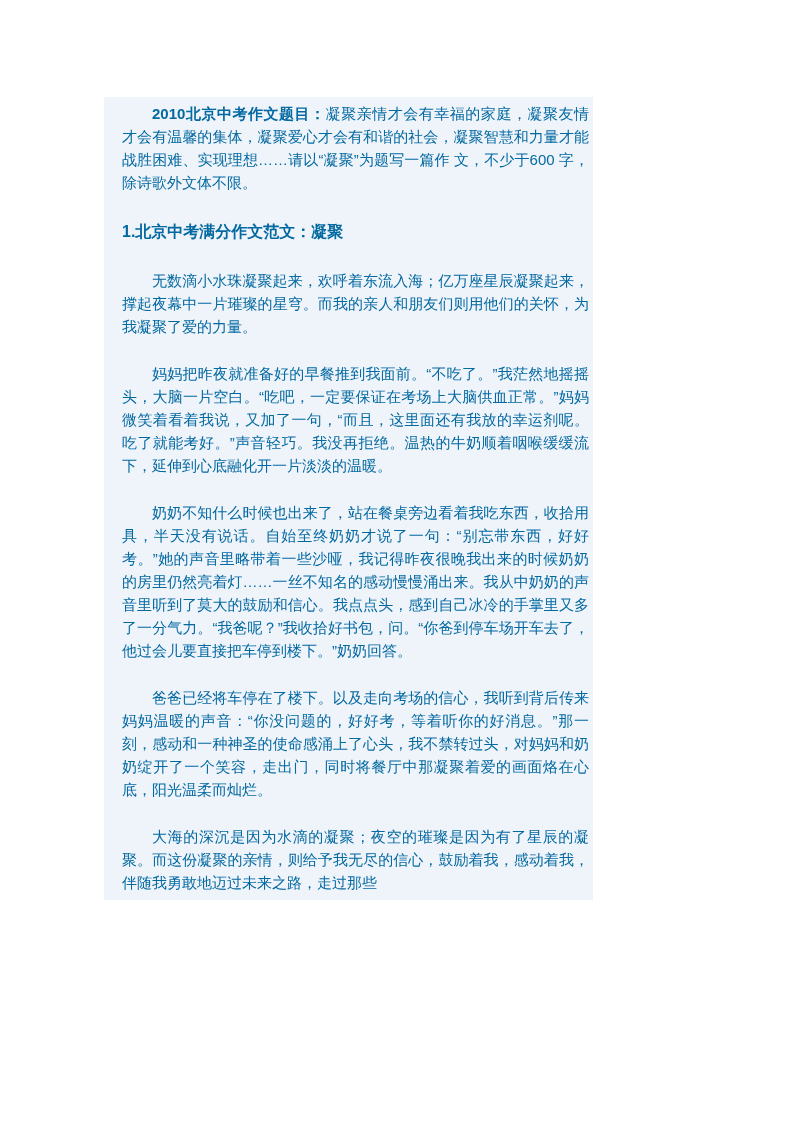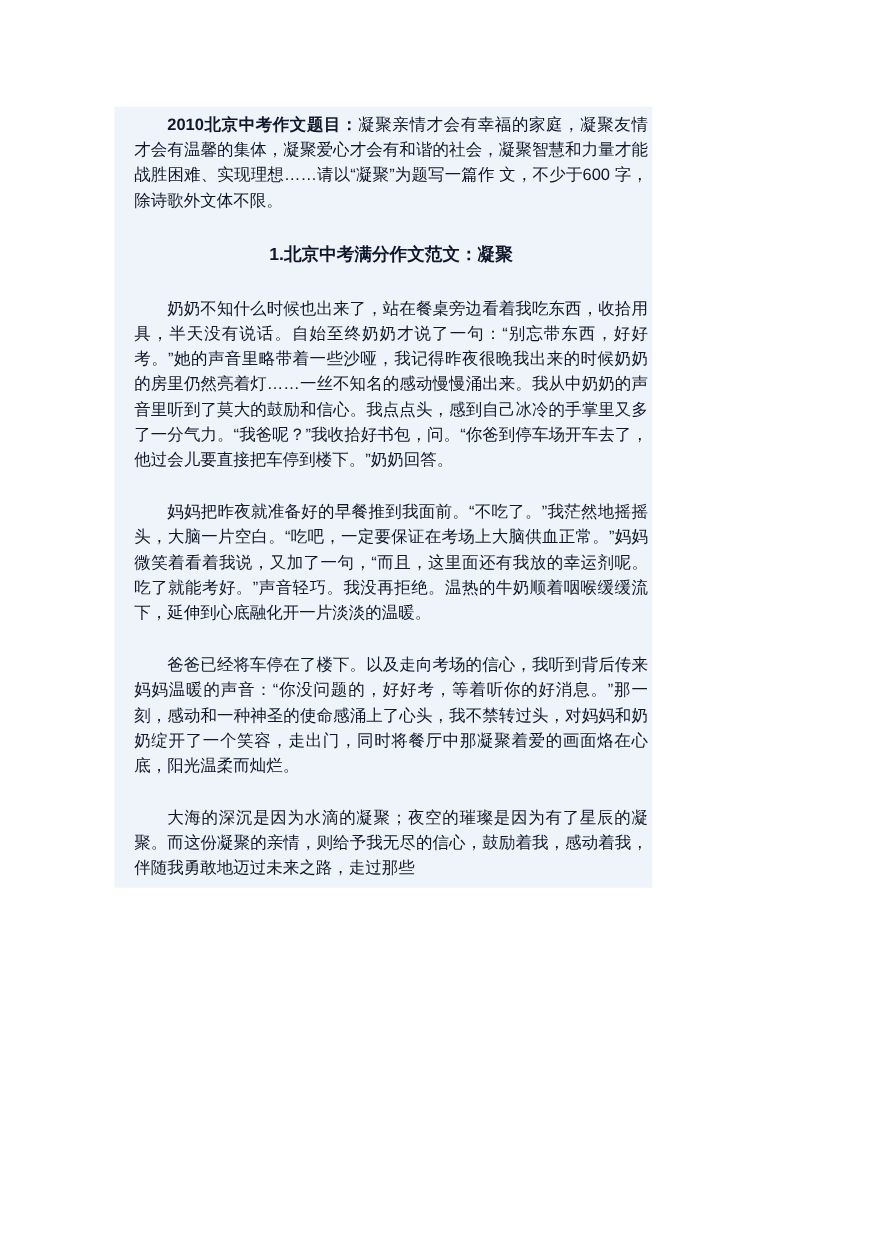--- a/index.html
+++ b/index.html
@@ -15,21 +15,21 @@
     background: #ffffff;
     overflow: hidden;
   }
   .content {
     position: absolute;
     left: 104px;
     top: 97px;
     width: 489px;
     box-sizing: border-box;
     background: #eff3fa;
-    color: #0f172a;
+    color: #0369a1;
     font-size: 15px;
     line-height: 23px;
     padding: 3px 4px 6px 18px;
     text-align: justify;
   }
   .content p {
     margin: 24px 0;
     text-indent: 2em;
   }
   .content p.topic {
@@ -37,41 +37,42 @@
   }
   .content p:last-child {
     margin-bottom: 0;
   }
   .b {
     font-weight: bold;
   }
   .heading {
     font-size: 16px;
     font-weight: bold;
-    text-align: center;
+    text-align: left;
     text-indent: 0;
     margin: 26px 0;
     line-height: 23px;
   }
 </style>
 </head>
 <body>
 
 <div class="page">
   <div class="content">
 
     <p class="topic"><span class="b">2010北京中考作文题目：</span><span>凝聚亲情才会有幸福的家庭，凝聚友情才会有温馨的集体，凝聚爱心才会有和谐的社会，凝聚智慧和力量才能战胜困难、实现理想……请以“凝聚”为题写一篇作 文，不少于600 字，除诗歌外文体不限。</span></p>
 
     <h2 class="heading">1.北京中考满分作文范文：凝聚</h2>
 
+    <p class="para">无数滴小水珠凝聚起来，欢呼着东流入海；亿万座星辰凝聚起来，撑起夜幕中一片璀璨的星穹。而我的亲人和朋友们则用他们的关怀，为我凝聚了爱的力量。</p>
 
 
+    <p class="para">妈妈把昨夜就准备好的早餐推到我面前。“不吃了。”我茫然地摇摇头，大脑一片空白。“吃吧，一定要保证在考场上大脑供血正常。”妈妈微笑着看着我说，又加了一句，“而且，这里面还有我放的幸运剂呢。吃了就能考好。”声音轻巧。我没再拒绝。温热的牛奶顺着咽喉缓缓流下，延伸到心底融化开一片淡淡的温暖。</p>
+
     <p class="para">奶奶不知什么时候也出来了，站在餐桌旁边看着我吃东西，收拾用具，半天没有说话。自始至终奶奶才说了一句：“别忘带东西，好好考。”她的声音里略带着一些沙哑，我记得昨夜很晚我出来的时候奶奶的房里仍然亮着灯……一丝不知名的感动慢慢涌出来。我从中奶奶的声音里听到了莫大的鼓励和信心。我点点头，感到自己冰冷的手掌里又多了一分气力。“我爸呢？”我收拾好书包，问。“你爸到停车场开车去了，他过会儿要直接把车停到楼下。”奶奶回答。</p>
-
-    <p class="para">妈妈把昨夜就准备好的早餐推到我面前。“不吃了。”我茫然地摇摇头，大脑一片空白。“吃吧，一定要保证在考场上大脑供血正常。”妈妈微笑着看着我说，又加了一句，“而且，这里面还有我放的幸运剂呢。吃了就能考好。”声音轻巧。我没再拒绝。温热的牛奶顺着咽喉缓缓流下，延伸到心底融化开一片淡淡的温暖。</p>
 
 
     <p class="para">爸爸已经将车停在了楼下。以及走向考场的信心，我听到背后传来妈妈温暖的声音：“你没问题的，好好考，等着听你的好消息。”那一刻，感动和一种神圣的使命感涌上了心头，我不禁转过头，对妈妈和奶奶绽开了一个笑容，走出门，同时将餐厅中那凝聚着爱的画面烙在心底，阳光温柔而灿烂。</p>
 
     <p class="para">大海的深沉是因为水滴的凝聚；夜空的璀璨是因为有了星辰的凝聚。而这份凝聚的亲情，则给予我无尽的信心，鼓励着我，感动着我，伴随我勇敢地迈过未来之路，走过那些</p>
 
   </div>
 </div>
 
 </body></html>

